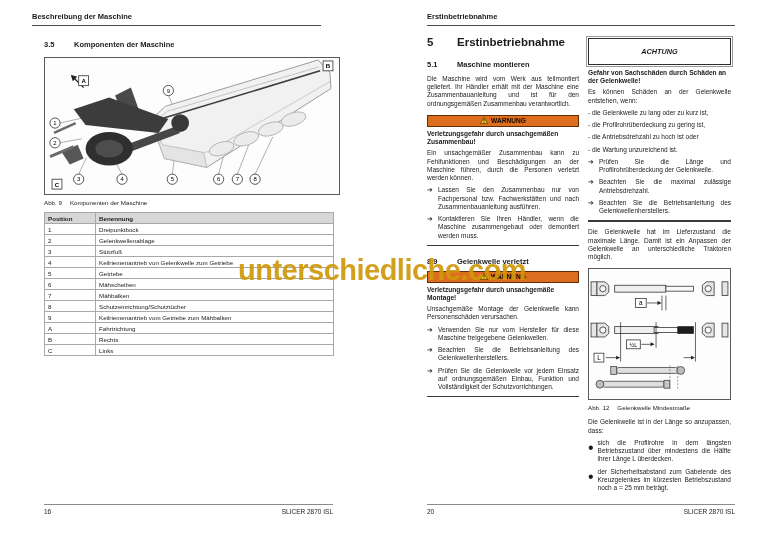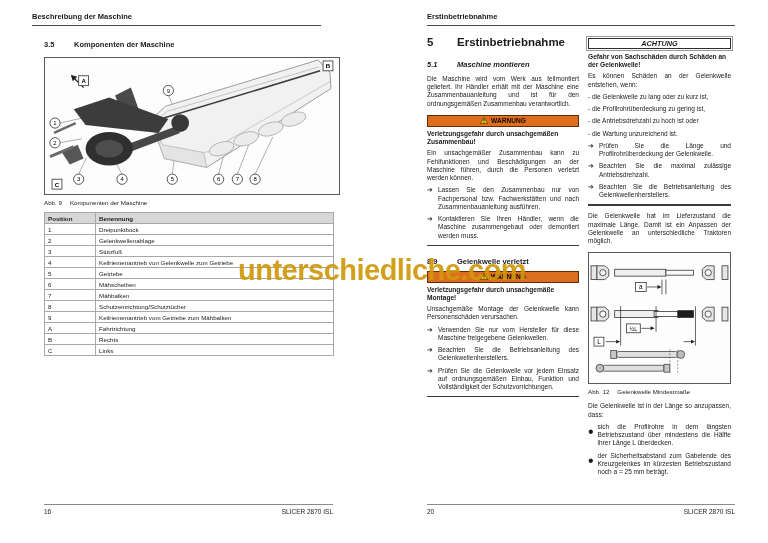--- a/index.html
+++ b/index.html
@@ -21,21 +21,21 @@
   .warn-box{border-bottom:1.5px solid #3a3a3a;padding-bottom:5px;}
   .warn-band{background:#DD6E1F;border:1px solid #5f2e08;display:flex;align-items:center;
              justify-content:center;gap:3px;padding:1px 0 2px 0;}
   .warn-band span{font-size:6.6px;font-weight:bold;color:#140a00;}
   .warn-title{font-weight:bold;font-size:6.6px;line-height:1.25;margin-top:3px;}
   .warn-body{margin-top:3px;}
   .arrow-li{display:flex;gap:3px;margin-top:4px;}
   .arw{flex:0 0 8px;font-size:6.8px;line-height:1.2;}
   .arw::before{content:"\2794";}
   .notice-head{border:1px solid #2e2e2e;outline:1px solid #9a9a9a;outline-offset:1px;
-               text-align:center;font-weight:bold;font-style:italic;font-size:7.3px;padding:0 0;}
+               text-align:center;font-weight:bold;font-style:italic;font-size:7.3px;padding:8px 0;}
   .dash-li{margin-top:4px;padding-left:6px;text-indent:-6px;}
   .dash-li::before{content:"- ";}
   .bullet-li{display:flex;gap:4px;margin-top:4px;}
   .blt{flex:0 0 5px;}
   .blt::before{content:"\2022";}
 
   
   .figbox{border:1px solid #5a5a5a;background:#fdfdfd;}
 
   
@@ -229,21 +229,21 @@
   </div>
 
   <div class="pg-header" style="left:427px;width:308px;">Erstinbetriebnahme</div>
 
   <div style="position:absolute;left:427px;top:36px;width:152px;">
     <div class="sec-h" style="font-size:11.5px;">
       <span class="sec-no">5</span>
       <span>Erstinbetriebnahme</span>
     </div>
 
-    <div class="sec-h" style="margin-top:10px;font-style:italic;">
+    <div class="sec-h" style="margin-top:10px;">
       <span class="sec-no">5.1</span>
       <span>Maschine montieren</span>
     </div>
 
     <p class="body-txt" style="margin:6px 0 0 0;">Die Maschine wird vom Werk aus teilmontiert geliefert. Ihr Händler erhält mit der Maschine eine Zusammenbauanleitung und ist für den ordnungsgemäßen Zusammenbau verantwortlich.</p>
 
     <div class="warn-box" style="margin-top:7px;">
       <div class="warn-band">
         <svg width="8" height="7" viewBox="0 0 10 9">
           <path d="M5,0.5 L9.6,8.5 L0.4,8.5 Z" fill="#f6d01d" stroke="#3a2300" stroke-width="0.8"></path>

